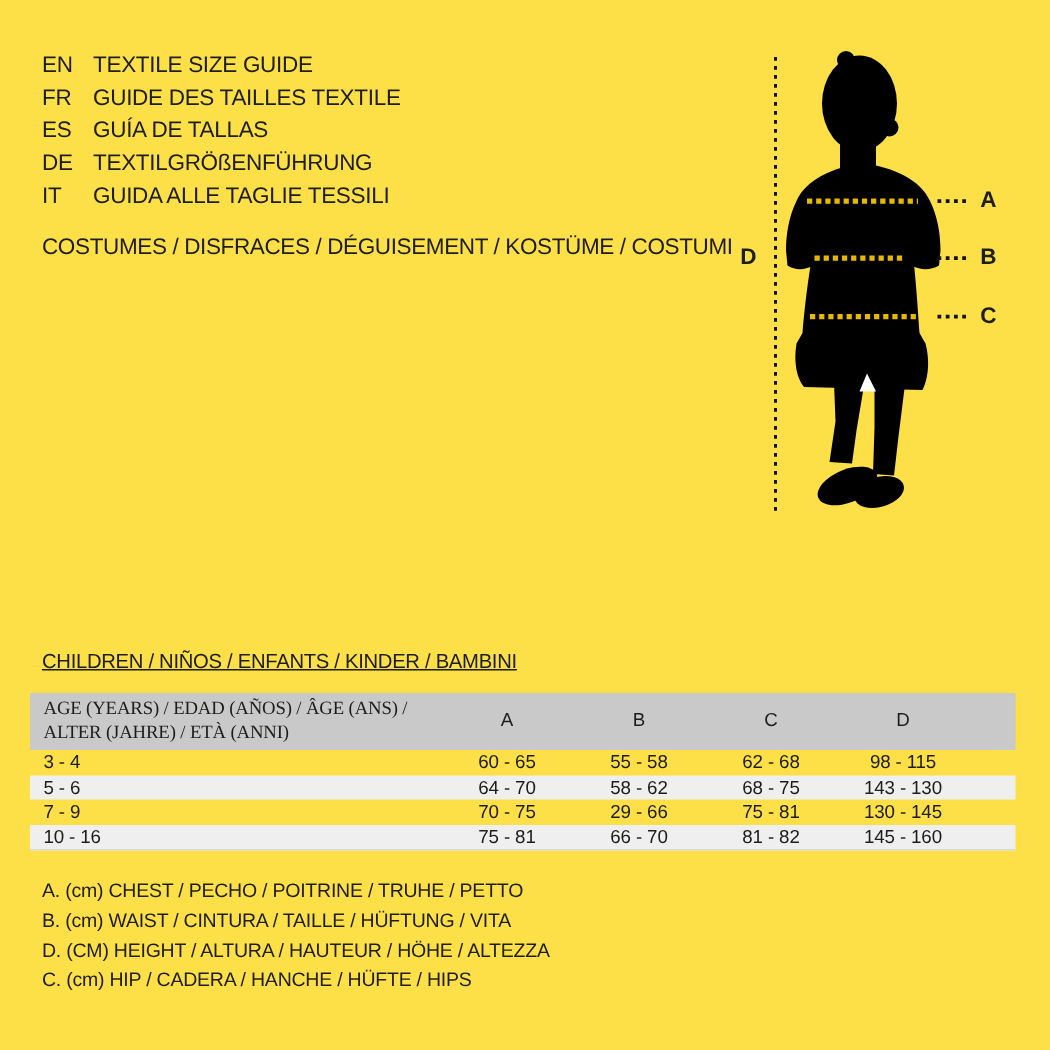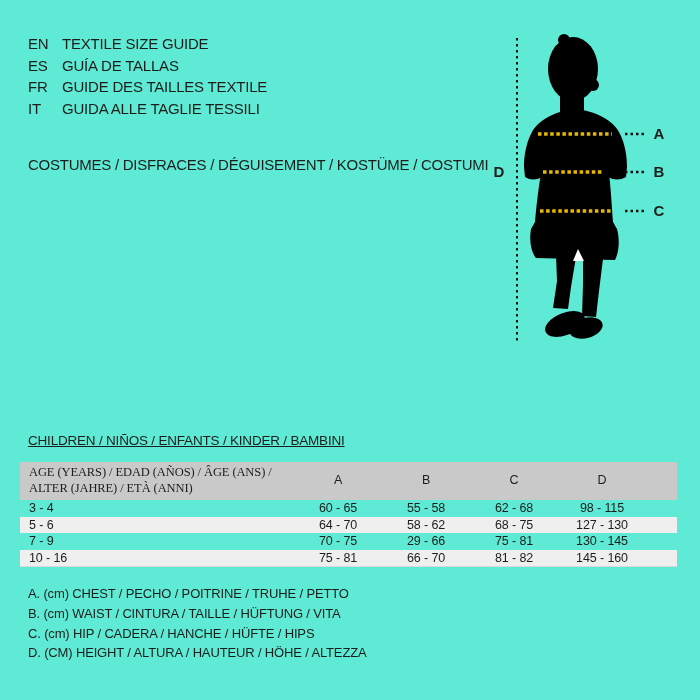--- a/index.html
+++ b/index.html
@@ -1,18 +1,18 @@
 <!DOCTYPE html>
 <html><head>
 <meta charset="utf-8">
 <style>
   * { margin:0; padding:0; box-sizing:border-box; }
   body { background:#ffffff; font-family:"Liberation Sans", sans-serif; }
   .page {
-    position:relative; width:700px; height:700px; background:#5eead4;
+    position:relative; width:700px; height:700px; background:#fde047;
     color:#1d1d1b; overflow:hidden;
   }
 
   
   .lang-block { position:absolute; left:28px; top:35px; }
   .lang-row { display:flex; height:21.7px; font-size:15px; letter-spacing:-0.2px; }
   .lang-code { width:34px; flex:0 0 34px; }
 
   .costumes-title {
     position:absolute; left:28px; top:156px;
@@ -58,26 +58,30 @@
 <body>
 
 <div class="page">
 
   <div class="lang-block">
     <div class="lang-row">
       <span class="lang-code">EN</span>
       <span>TEXTILE SIZE GUIDE</span>
     </div>
     <div class="lang-row">
+      <span class="lang-code">FR</span>
+      <span>GUIDE DES TAILLES TEXTILE</span>
+    </div>
+    <div class="lang-row">
       <span class="lang-code">ES</span>
       <span>GUÍA DE TALLAS</span>
     </div>
     <div class="lang-row">
-      <span class="lang-code">FR</span>
-      <span>GUIDE DES TAILLES TEXTILE</span>
+      <span class="lang-code">DE</span>
+      <span>TEXTILGRÖßENFÜHRUNG</span>
     </div>
     <div class="lang-row">
       <span class="lang-code">IT</span>
       <span>GUIDA ALLE TAGLIE TESSILI</span>
     </div>
   </div>
 
   <div class="costumes-title">COSTUMES / DISFRACES / DÉGUISEMENT / KOSTÜME / COSTUMI</div>
 
   <svg class="figure-svg" viewBox="0 0 210 330" aria-hidden="true">
@@ -166,21 +170,21 @@
         <td>55 - 58</td>
         <td>62 - 68</td>
         <td>98 - 115</td>
         <td></td>
       </tr>
       <tr class="alt">
         <td class="age-cell">5 - 6</td>
         <td>64 - 70</td>
         <td>58 - 62</td>
         <td>68 - 75</td>
-        <td>127 - 130</td>
+        <td>143 - 130</td>
         <td></td>
       </tr>
       <tr>
         <td class="age-cell">7 - 9</td>
         <td>70 - 75</td>
         <td>29 - 66</td>
         <td>75 - 81</td>
         <td>130 - 145</td>
         <td></td>
       </tr>
@@ -191,17 +195,17 @@
         <td>81 - 82</td>
         <td>145 - 160</td>
         <td></td>
       </tr>
     </tbody>
   </table>
 
   <div class="legend-block">
     <div class="legend-line">A. (cm) CHEST / PECHO / POITRINE / TRUHE / PETTO</div>
     <div class="legend-line">B. (cm) WAIST / CINTURA / TAILLE / HÜFTUNG / VITA</div>
+    <div class="legend-line">D. (CM) HEIGHT / ALTURA / HAUTEUR / HÖHE / ALTEZZA</div>
     <div class="legend-line">C. (cm) HIP / CADERA / HANCHE / HÜFTE / HIPS</div>
-    <div class="legend-line">D. (CM) HEIGHT / ALTURA / HAUTEUR / HÖHE / ALTEZZA</div>
   </div>
 
 </div>
 
 </body></html>

